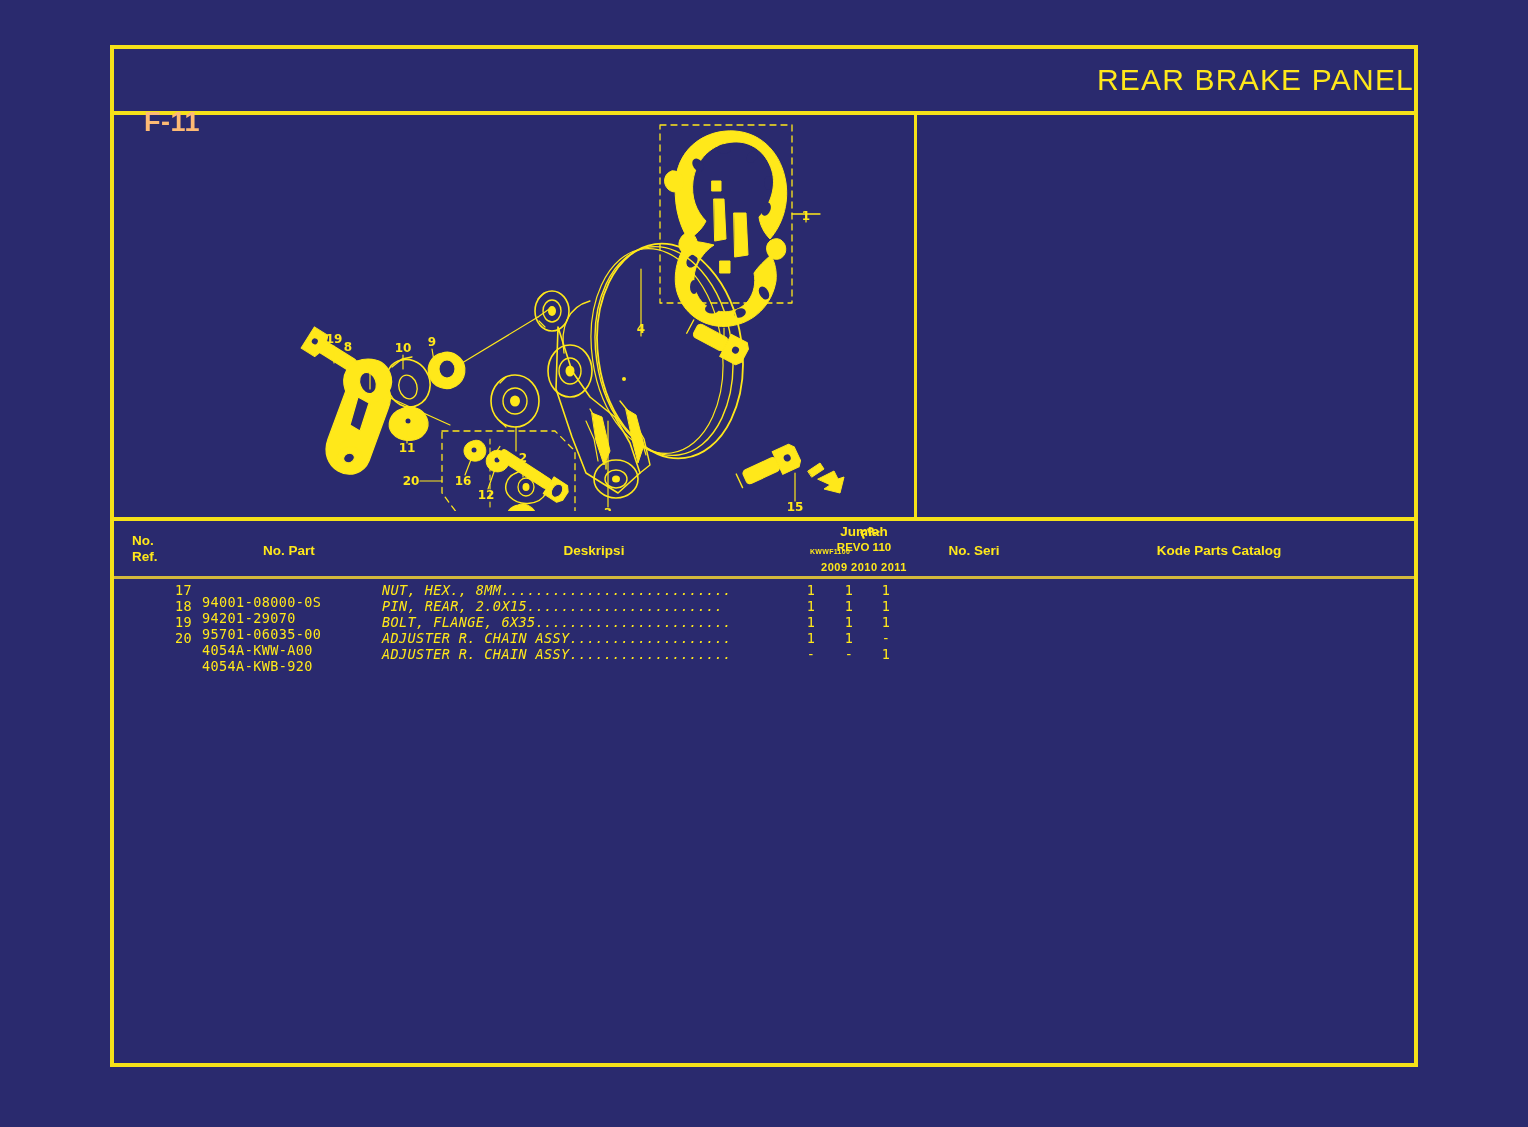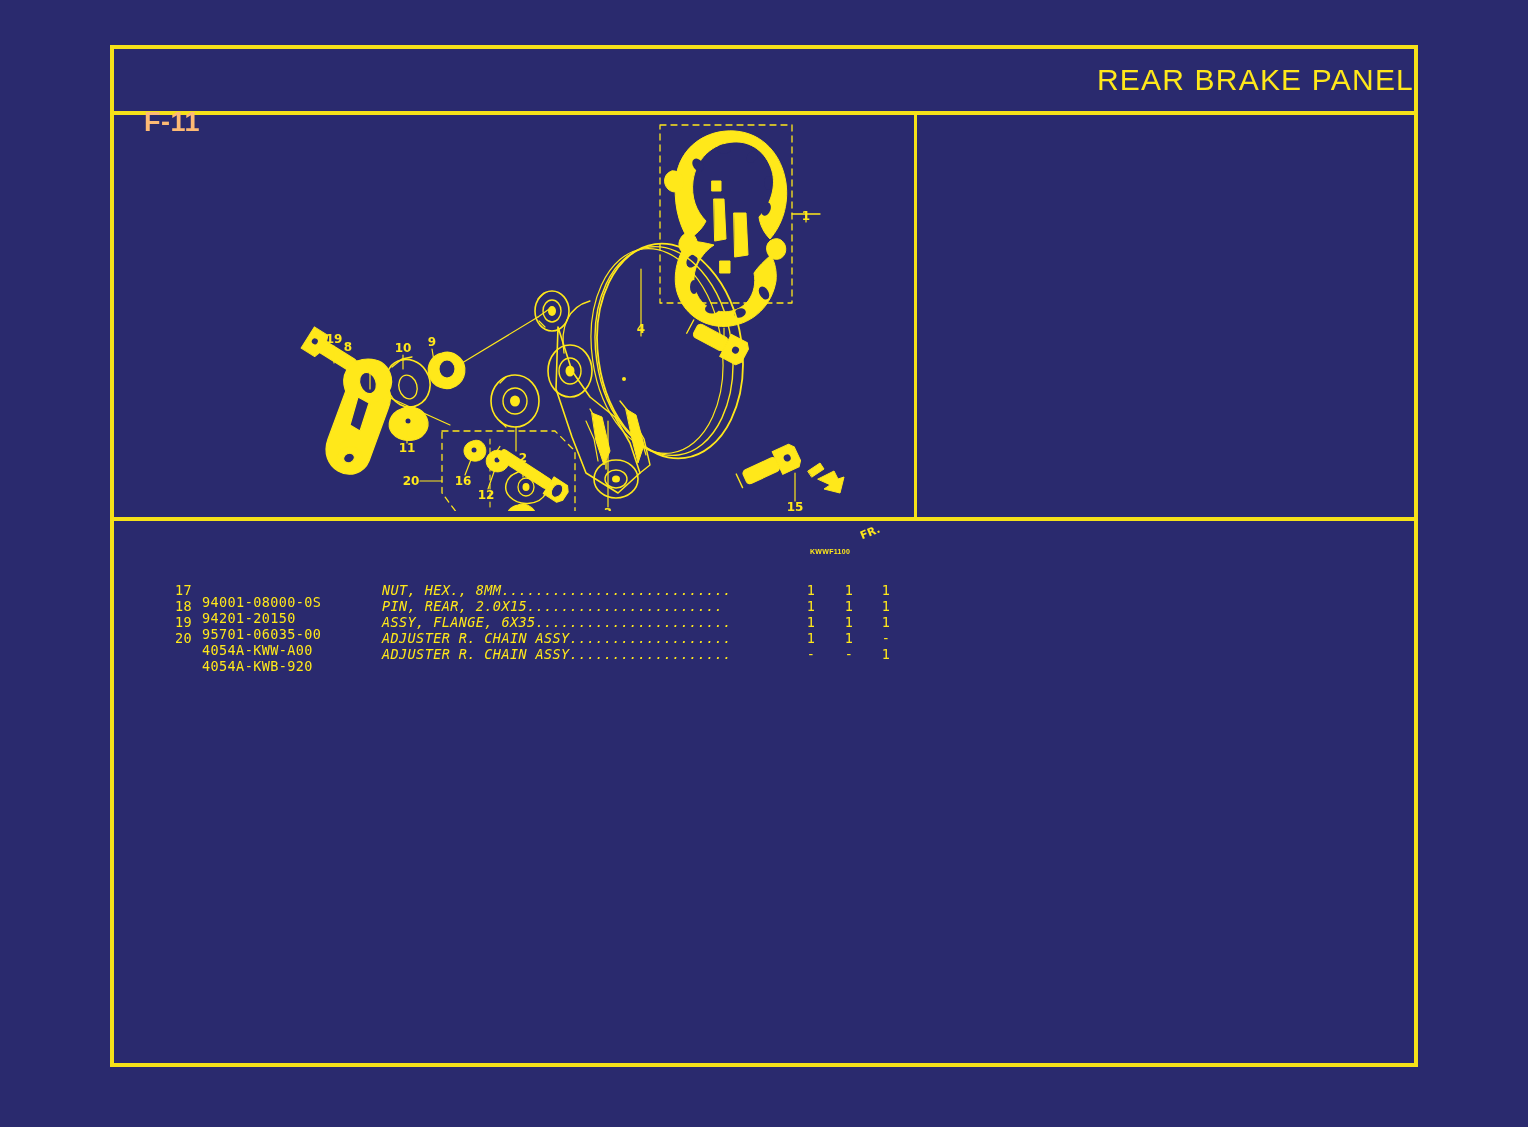--- a/index.html
+++ b/index.html
@@ -350,42 +350,55 @@
       </svg>
 
       <div class="fr-code" style="left:690px;top:427px;">KWWF1100</div>
       <div class="lbl" style="left:740px;top:405px;font-size:11px;transform:rotate(-22deg);">FR.</div>
     </div>
 
     <div class="illus-divider"></div>
     <div class="illus-right"></div>
   </div>
 
+  <div class="thead">
+    <div class="th th-noref">
+      <div>No.</div>
+      <div>Ref.</div>
+    </div>
+    <div class="th th-nopart">No. Part</div>
+    <div class="th th-desk">Deskripsi</div>
+    <div class="th th-jumlah">Jumlah</div>
+    <div class="th th-revo">REVO 110</div>
+    <div class="th th-years">2009 2010  2011</div>
+    <div class="th th-seri">No. Seri</div>
+    <div class="th th-kode">Kode Parts Catalog</div>
+  </div>
 
   <div class="tbody" id="table-body">
       <div class="row">
         <div class="cell c-ref">17</div>
         <div class="cell c-part">94001-08000-0S</div>
         <div class="cell c-desc">NUT, HEX., 8MM...........................</div>
         <div class="cell c-y1">1</div>
         <div class="cell c-y2">1</div>
         <div class="cell c-y3">1</div>
       </div>
       <div class="row">
         <div class="cell c-ref">18</div>
-        <div class="cell c-part">94201-20150</div>
+        <div class="cell c-part">94201-29070</div>
         <div class="cell c-desc">PIN, REAR, 2.0X15.......................</div>
         <div class="cell c-y1">1</div>
         <div class="cell c-y2">1</div>
         <div class="cell c-y3">1</div>
       </div>
       <div class="row">
         <div class="cell c-ref">19</div>
         <div class="cell c-part">95701-06035-00</div>
-        <div class="cell c-desc">ASSY, FLANGE, 6X35.......................</div>
+        <div class="cell c-desc">BOLT, FLANGE, 6X35.......................</div>
         <div class="cell c-y1">1</div>
         <div class="cell c-y2">1</div>
         <div class="cell c-y3">1</div>
       </div>
       <div class="row">
         <div class="cell c-ref">20</div>
         <div class="cell c-part">4054A-KWW-A00</div>
         <div class="cell c-desc">ADJUSTER R. CHAIN ASSY...................</div>
         <div class="cell c-y1">1</div>
         <div class="cell c-y2">1</div>

